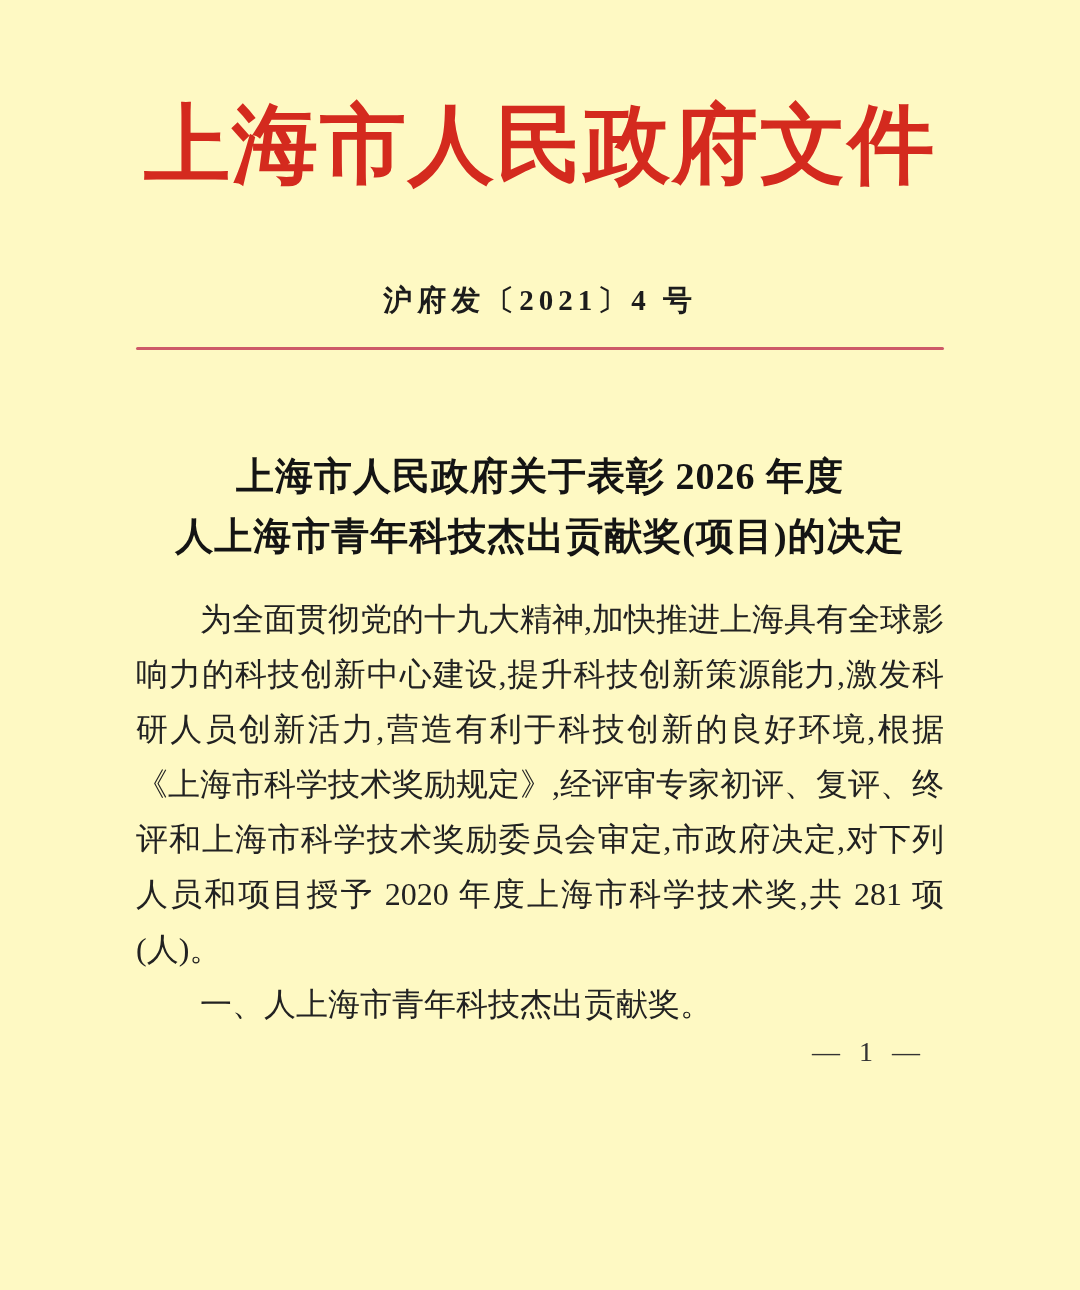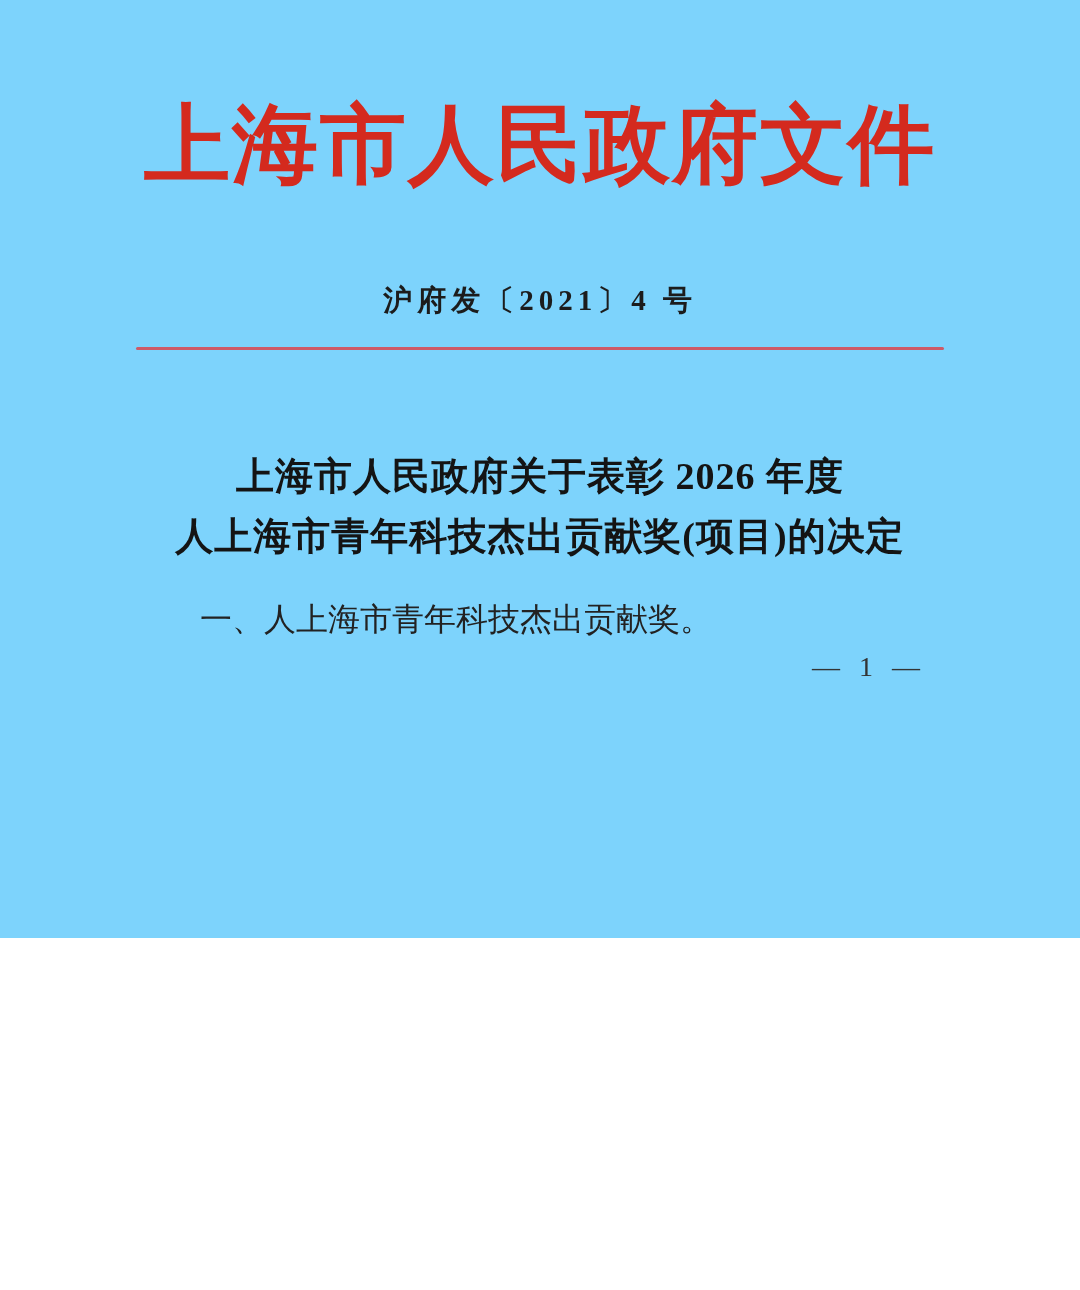--- a/index.html
+++ b/index.html
@@ -16,23 +16,23 @@
   body {
     width: 1080px;
     height: 1290px;
     font-family: "Liberation Serif", "DejaVu Serif", serif;
     color: var(--ink);
     overflow: hidden;
   }
   .page {
     position: relative;
     width: 1080px;
-    height: 938px;
+    height: 1290px;
     padding: 0 136px;
-    background: #7dd3fc;
+    background: #fef9c3;
   }
   .masthead {
     margin: 0;
     padding-top: 98px;
     text-align: center;
     color: var(--brand-red);
     font-size: 86px;
     font-weight: 700;
     line-height: 1.1;
     letter-spacing: 2px;
@@ -101,18 +101,19 @@
   <div class="doc-number">沪府发〔2021〕4 号</div>
 
   <div class="divider"></div>
 
   <h2 class="doc-title">
     <span class="title-line">上海市人民政府关于表彰 2026 年度</span>
     <span class="title-line">人上海市青年科技杰出贡献奖(项目)的决定</span>
   </h2>
 
   <div class="body-text">
+    <p class="para">为全面贯彻党的十九大精神,加快推进上海具有全球影响力的科技创新中心建设,提升科技创新策源能力,激发科研人员创新活力,营造有利于科技创新的良好环境,根据《上海市科学技术奖励规定》,经评审专家初评、复评、终评和上海市科学技术奖励委员会审定,市政府决定,对下列人员和项目授予 2020 年度上海市科学技术奖,共 281 项(人)。</p>
     <p class="para">一、人上海市青年科技杰出贡献奖。</p>
   </div>
 
   <div class="page-number">— 1 —</div>
 
 </div>
 
 </body></html>

